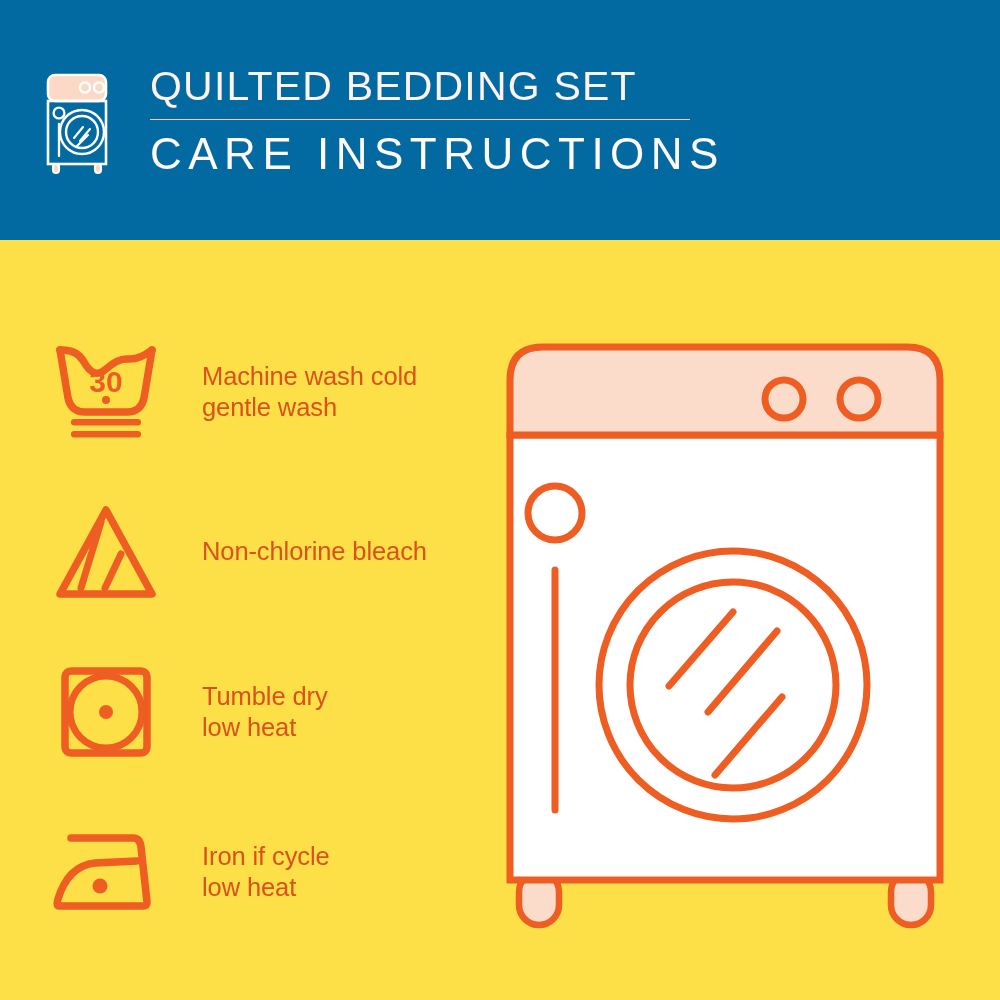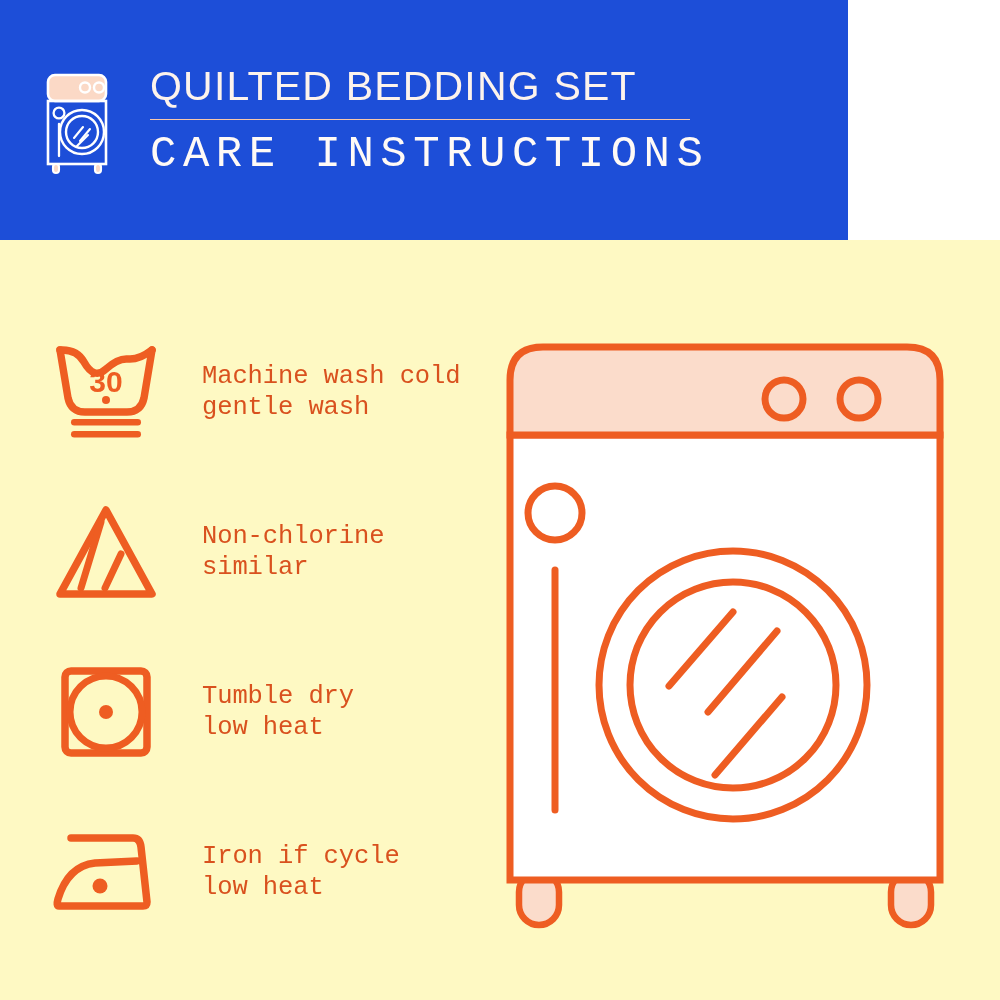--- a/index.html
+++ b/index.html
@@ -18,23 +18,23 @@
     width: 1000px;
     height: 1000px;
     background: #ffffff;
   }
 
   
   .header {
     position: absolute;
     left: 0;
     top: 0;
-    width: 848px;
+    width: 1000px;
     height: 240px;
-    background: #1d4ed8;
+    background: #0369a1;
     box-sizing: border-box;
   }
   .header-inner {
     position: absolute;
     left: 44px;
     top: 62px;
     display: flex;
     align-items: flex-start;
   }
   .header-icon {
@@ -60,31 +60,30 @@
     margin: 9px 0 8px 0;
     width: 540px;
   }
   .title-sub {
     color: #fffaf6;
     font-size: 44px;
     line-height: 52px;
     letter-spacing: 6.5px;
     font-weight: 400;
     white-space: nowrap;
-    font-family: Liberation Mono, monospace;
   }
 
   
   .content {
     position: absolute;
     left: 0;
     top: 240px;
     width: 1000px;
     height: 760px;
-    background: #fef9c3;
+    background: #fde047;
   }
 
   .care-list {
     position: absolute;
     left: 44px;
     top: 90px;
     width: 430px;
   }
   .care-row {
     display: flex;
@@ -100,21 +99,20 @@
     align-items: center;
     justify-content: center;
   }
   .care-label {
     color: #d9511e;
     font-size: 25.5px;
     line-height: 31px;
     font-weight: 500;
     letter-spacing: -0.1px;
     margin-left: 34px;
-    font-family: Liberation Mono, monospace;
   }
 
   
   .machine {
     position: absolute;
     left: 485px;
     top: 95px;
     width: 480px;
     height: 610px;
   }
@@ -175,21 +173,21 @@
 
       <div class="care-row">
         <div class="care-symbol">
           <svg width="110" height="100" viewBox="0 0 110 100">
             <path d="M55 8 L101 92 L9 92 Z" fill="none" stroke="#ee5d22" stroke-width="7.5" stroke-linejoin="round"></path>
             <line x1="50" y1="20" x2="30" y2="86" stroke="#ee5d22" stroke-width="7" stroke-linecap="round"></line>
             <line x1="70" y1="52" x2="54" y2="86" stroke="#ee5d22" stroke-width="7" stroke-linecap="round"></line>
           </svg>
         </div>
         <div class="care-label">
-          <div>Non-chlorine similar</div>
+          <div>Non-chlorine bleach</div>
         </div>
       </div>
 
       <div class="care-row">
         <div class="care-symbol">
           <svg width="100" height="100" viewBox="0 0 100 100">
             <rect x="9" y="9" width="82" height="82" rx="6" fill="none" stroke="#ee5d22" stroke-width="7.5"></rect>
             <circle cx="50" cy="50" r="36" fill="none" stroke="#ee5d22" stroke-width="7"></circle>
             <circle cx="50" cy="50" r="7" fill="#ee5d22"></circle>
           </svg>

